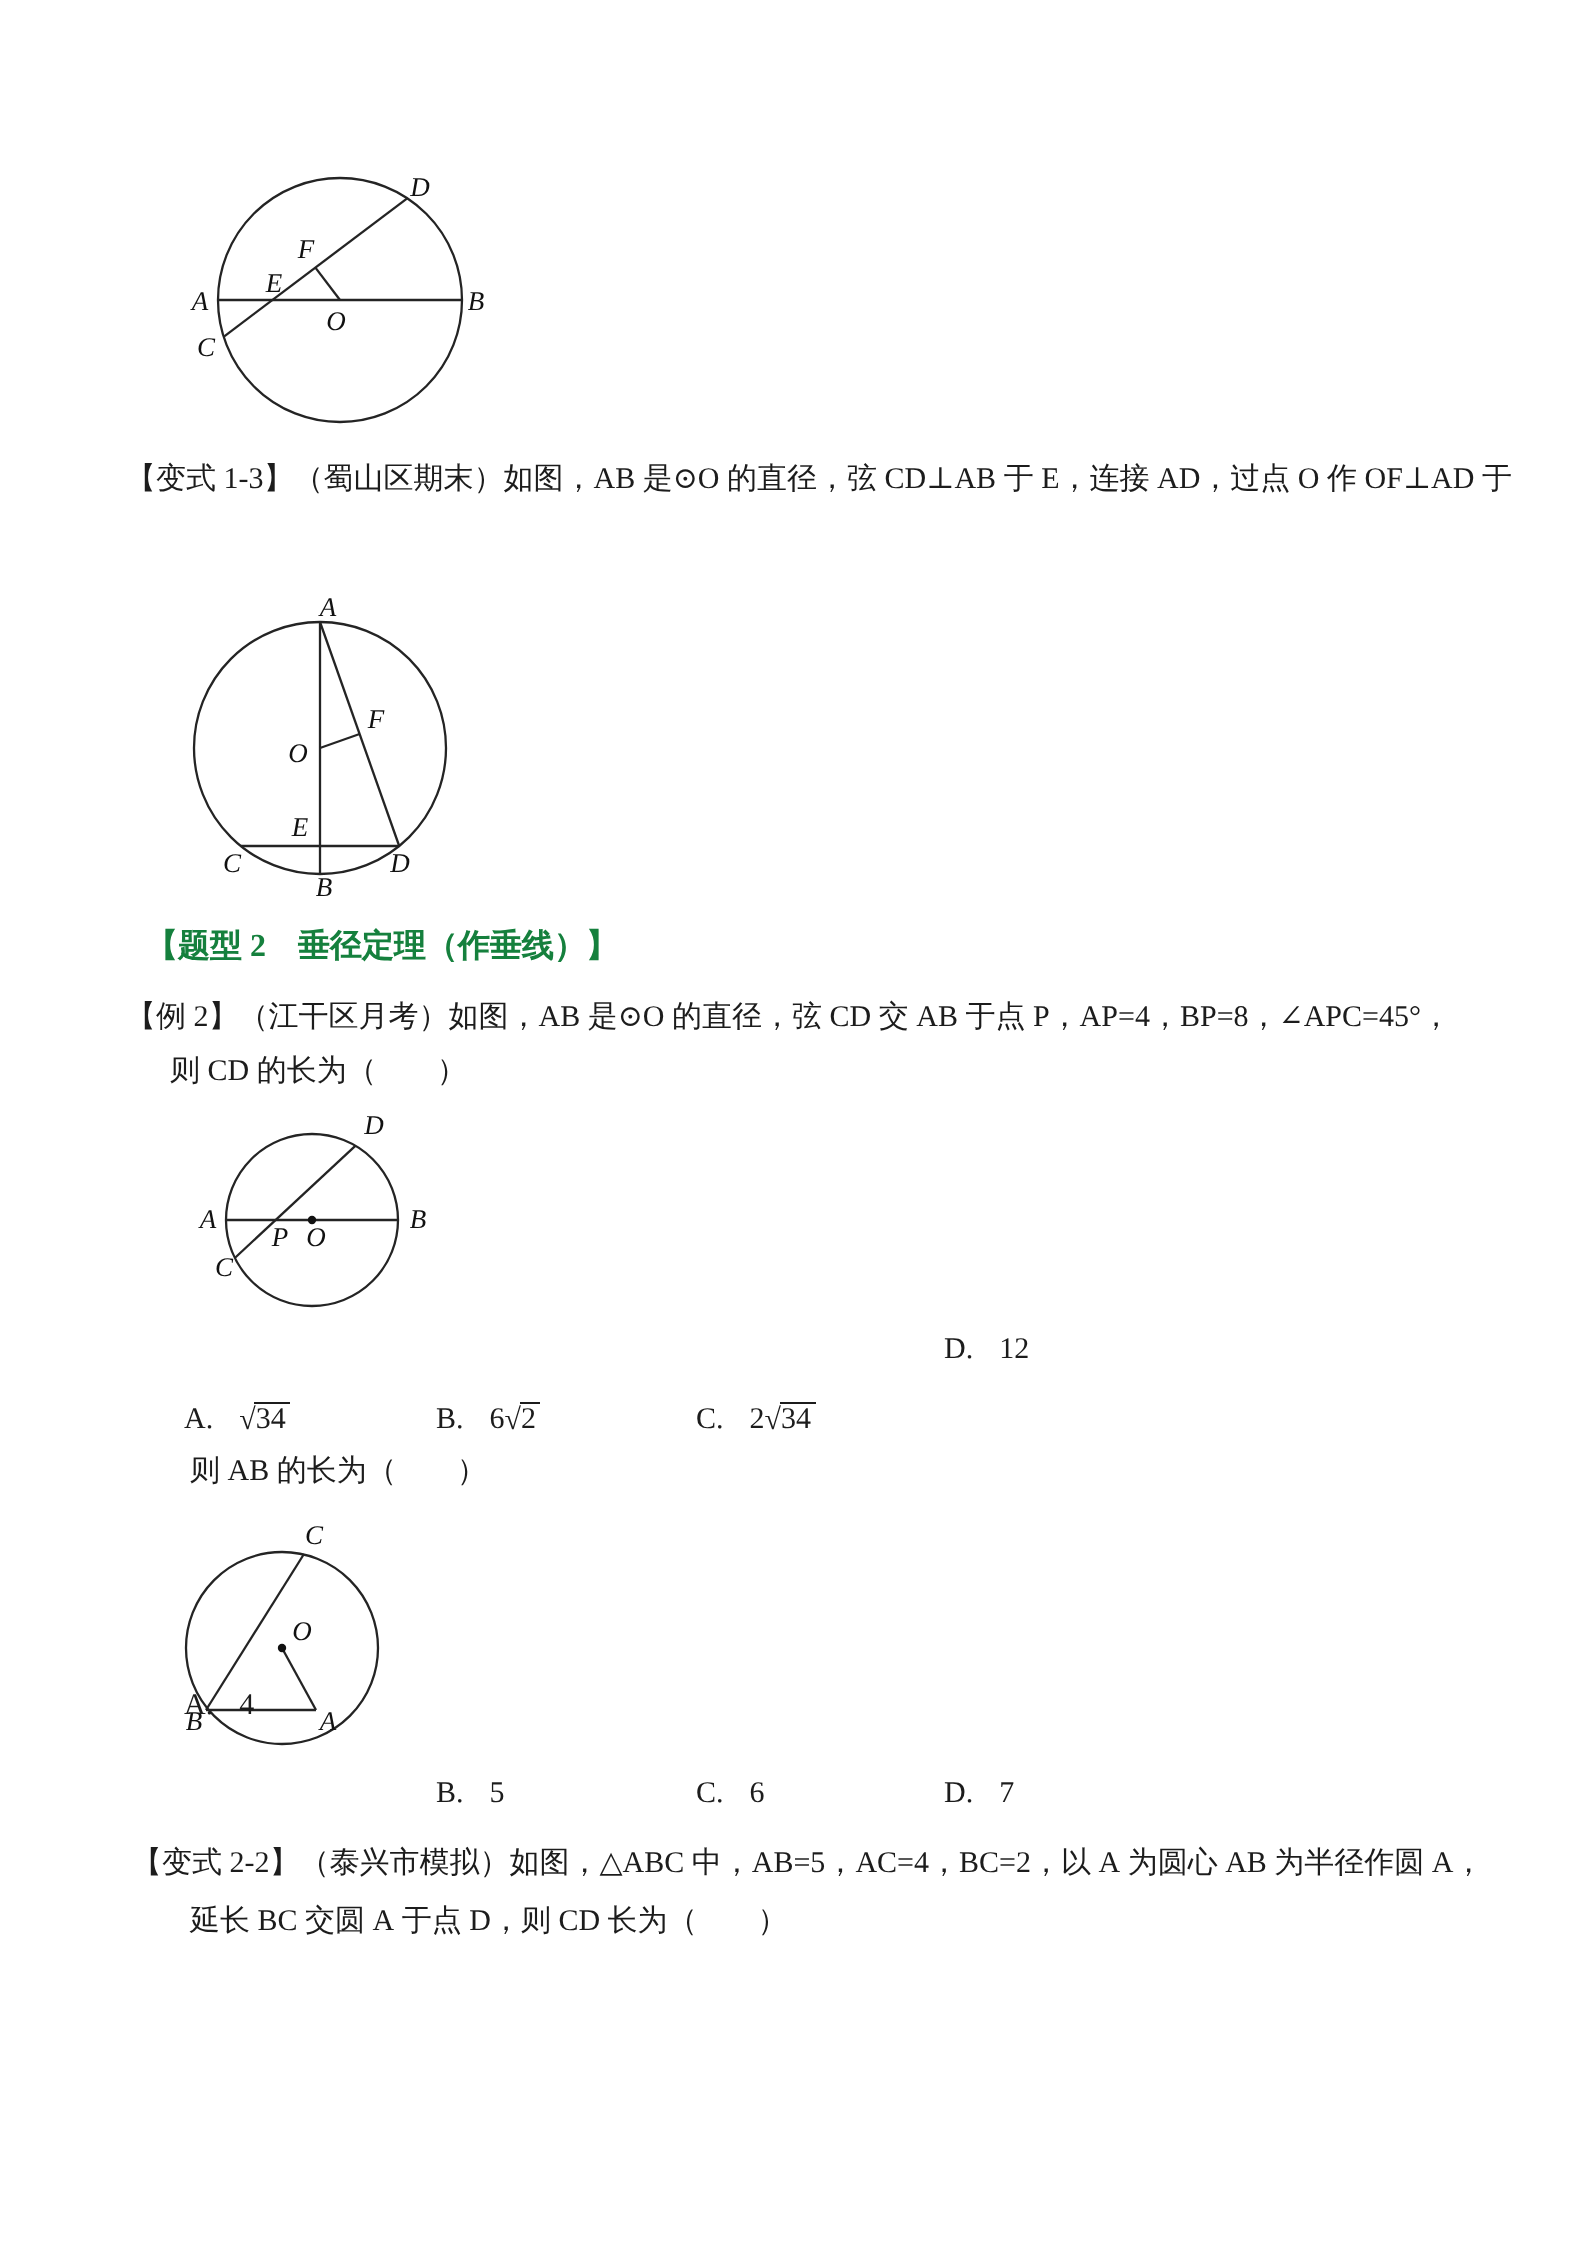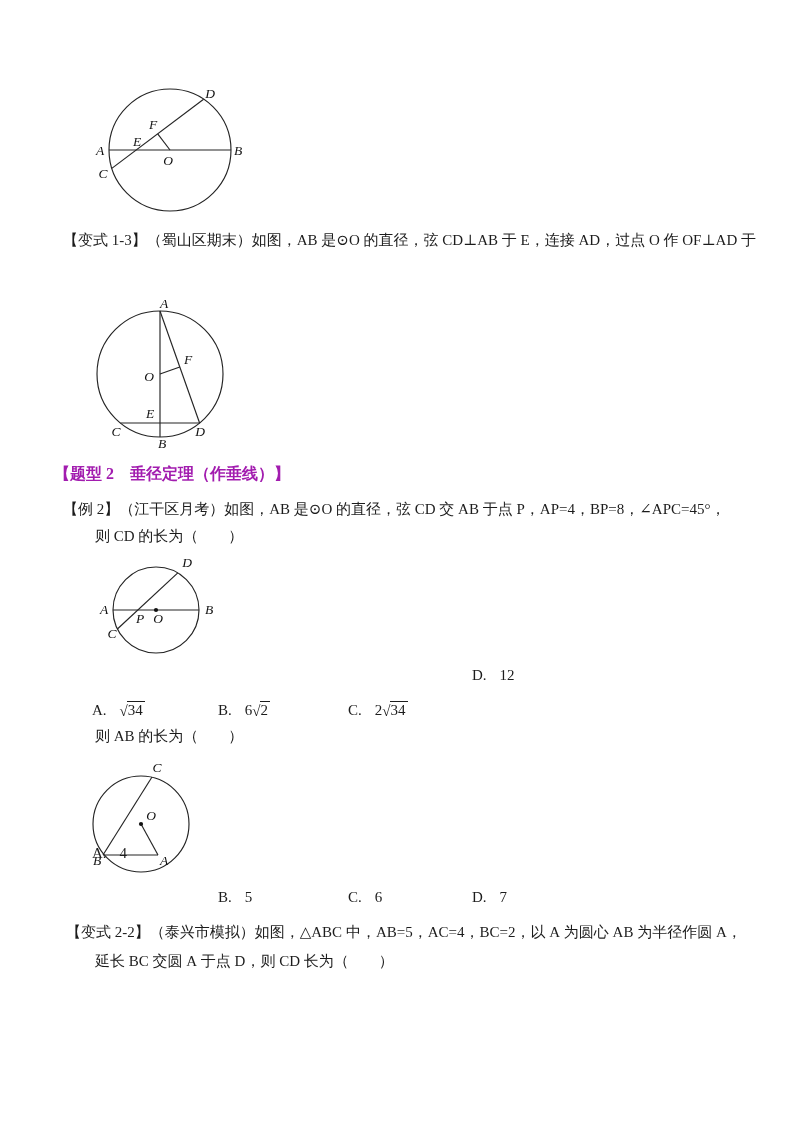--- a/index.html
+++ b/index.html
@@ -49,24 +49,24 @@
     <line class="stroke" x1="72" y1="78" x2="91.8" y2="71"></line>
     <text class="lbl" x="76" y="12">A</text>
     <text class="lbl" x="61" y="85">O</text>
     <text class="lbl" x="100" y="68">F</text>
     <text class="lbl" x="62" y="122">E</text>
     <text class="lbl" x="28" y="140">C</text>
     <text class="lbl" x="74" y="152">B</text>
     <text class="lbl" x="112" y="140">D</text>
   </svg>
 
-  <div class="heading" style="left:54px;top:464px;color:#a21caf">【题型 2　垂径定理（作垂线）】</div>
+  <div class="heading" style="left:73px;top:464px;color:#15803d">【题型 2　垂径定理（作垂线）】</div>
 
   <div class="line" style="left:63px;top:499px"><span>【例 2】（江干区月考）如图，</span><span class="var">AB</span><span> 是⊙</span><span class="var">O</span><span> 的直径，弦 </span><span class="var">CD</span><span> 交 </span><span class="var">AB</span><span> 于点 </span><span class="var">P</span><span>，</span><span class="var">AP</span><span>=4，</span><span class="var">BP</span><span>=8，∠</span><span class="var">APC</span><span>=45°，</span></div>
-  <div class="line" style="left:95px;top:526px"><span>则 </span><span class="var">CD</span><span> 的长为（　　）</span></div>
+  <div class="line" style="left:85px;top:526px"><span>则 </span><span class="var">CD</span><span> 的长为（　　）</span></div>
 
   <svg class="fig" style="left:98px;top:556px" width="120" height="104" viewBox="0 0 120 104">
     <circle class="stroke" cx="58" cy="54" r="43"></circle>
     <line class="stroke" x1="15" y1="54" x2="101" y2="54"></line>
     <line class="stroke" x1="19.4" y1="73" x2="79.8" y2="16.8"></line>
     <circle cx="58" cy="54" r="2.1" fill="#111"></circle>
     <text class="lbl" x="6" y="58">A</text>
     <text class="lbl" x="111" y="58">B</text>
     <text class="lbl" x="42" y="67">P</text>
     <text class="lbl" x="60" y="67">O</text>

